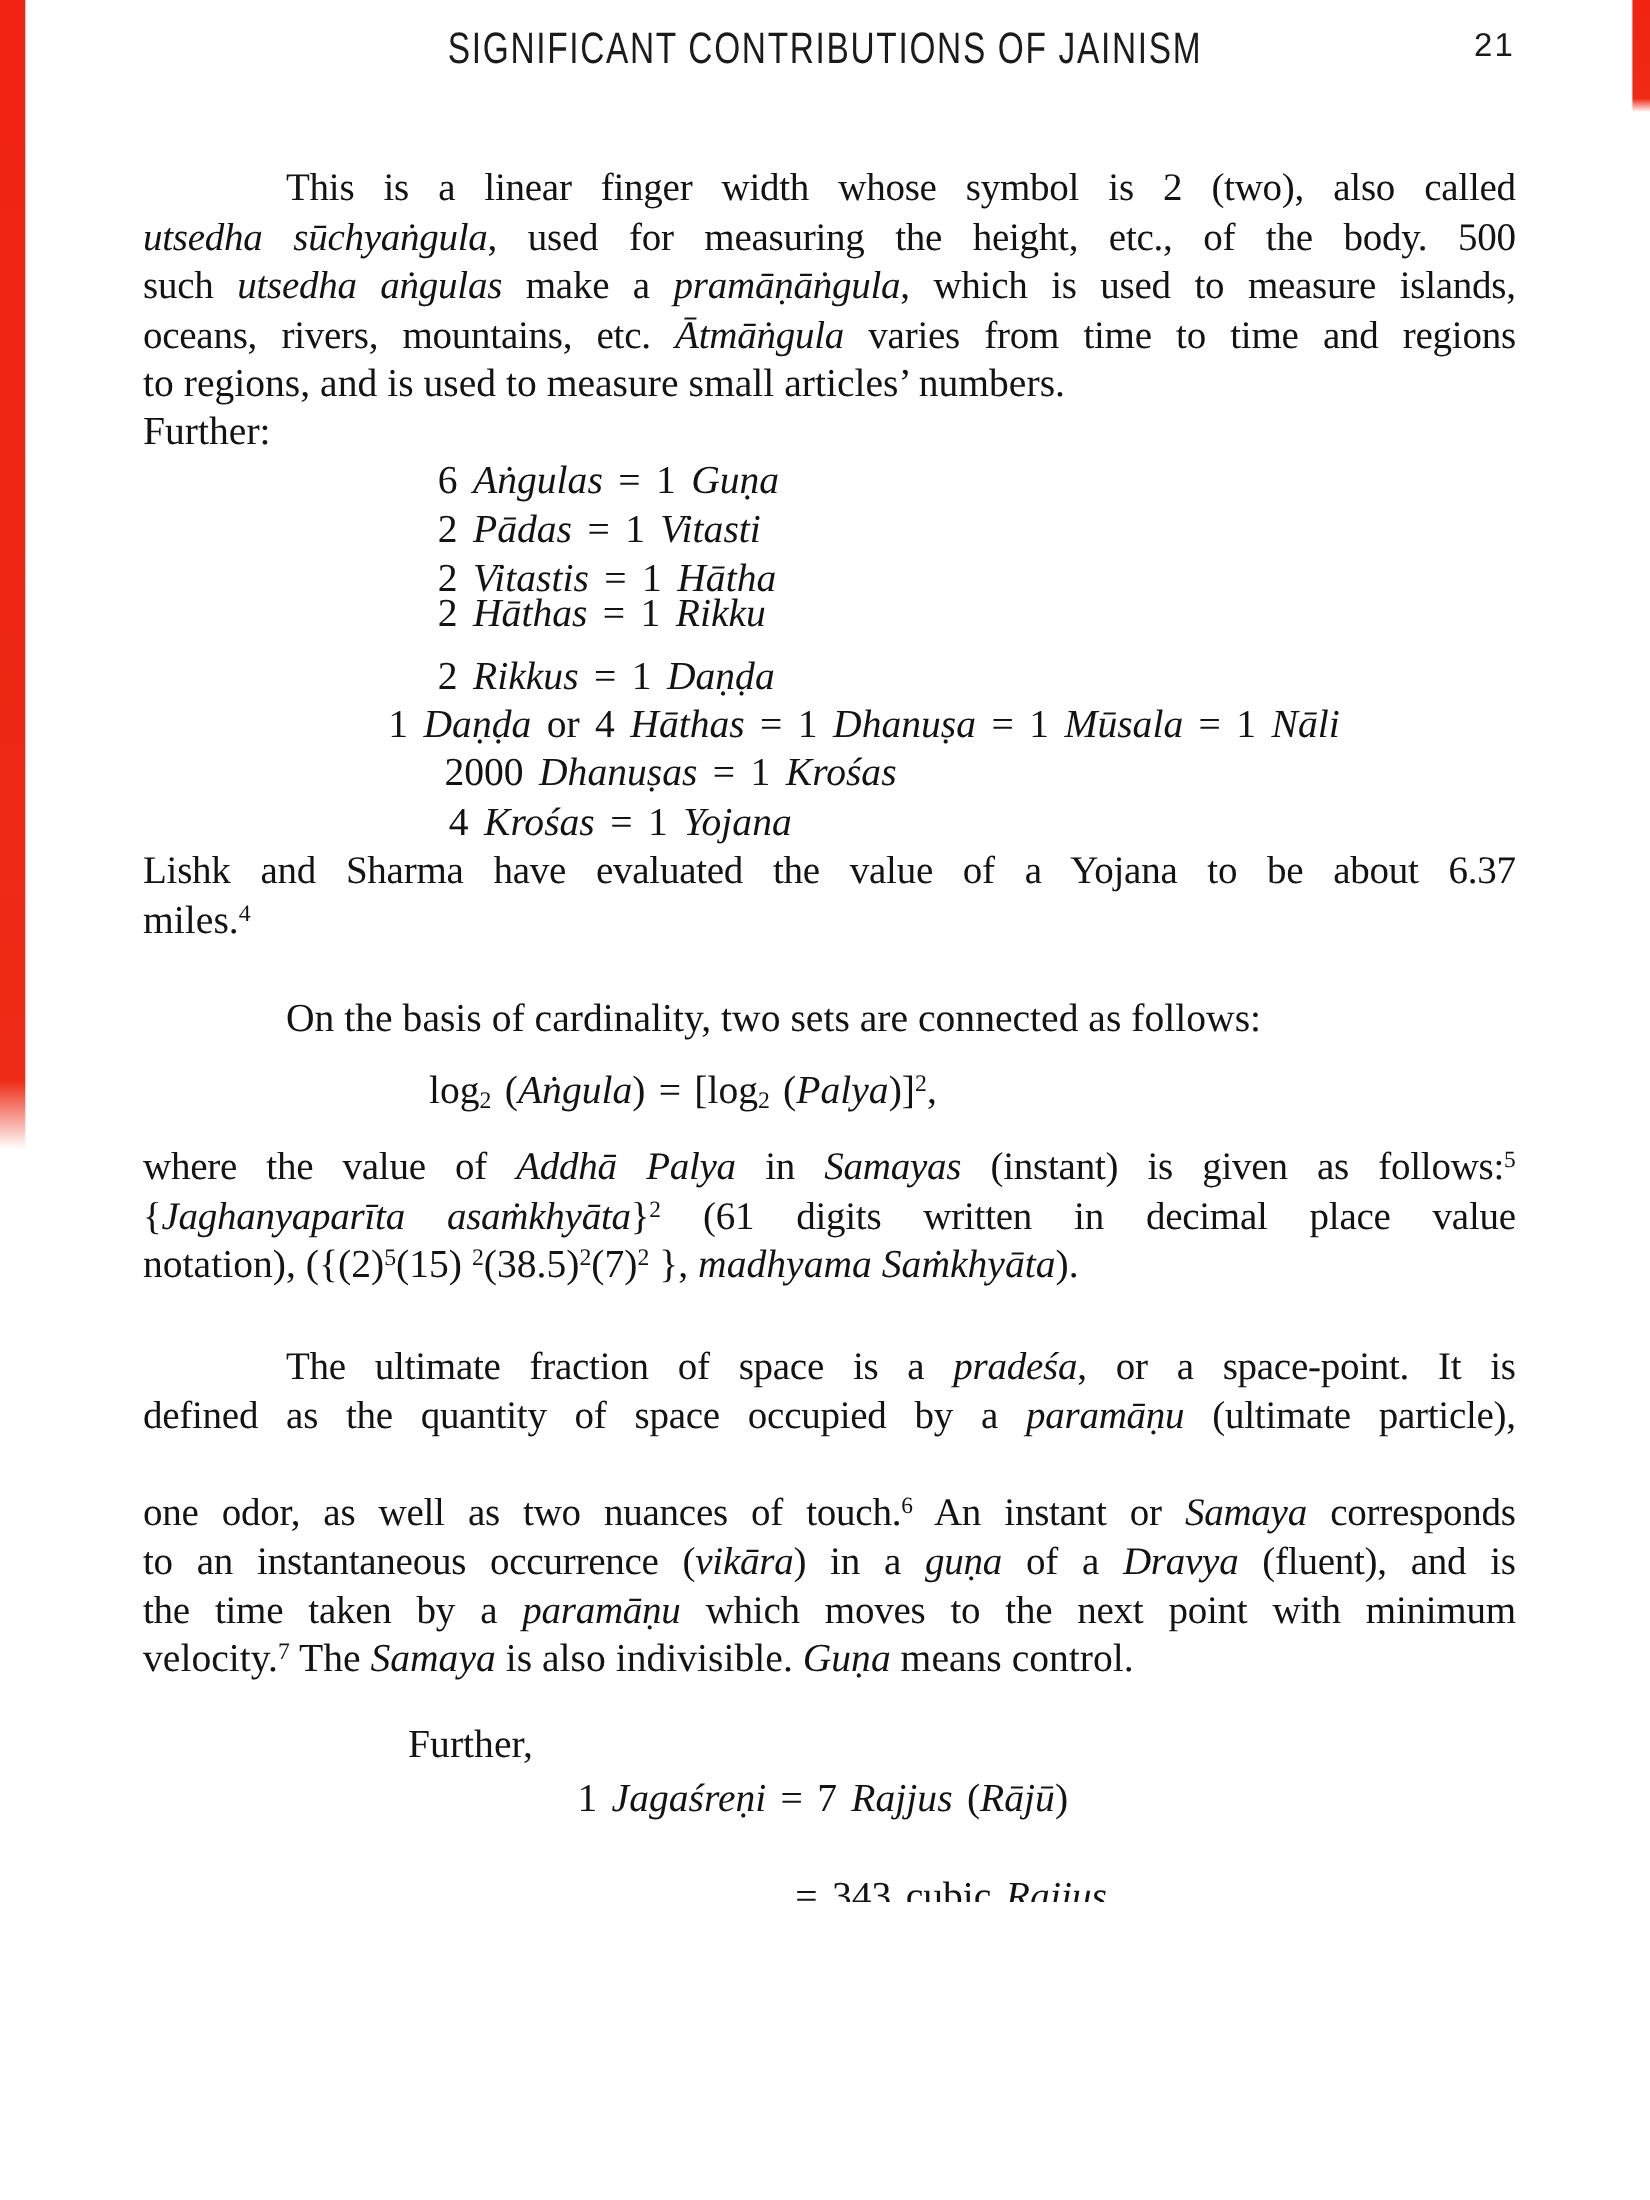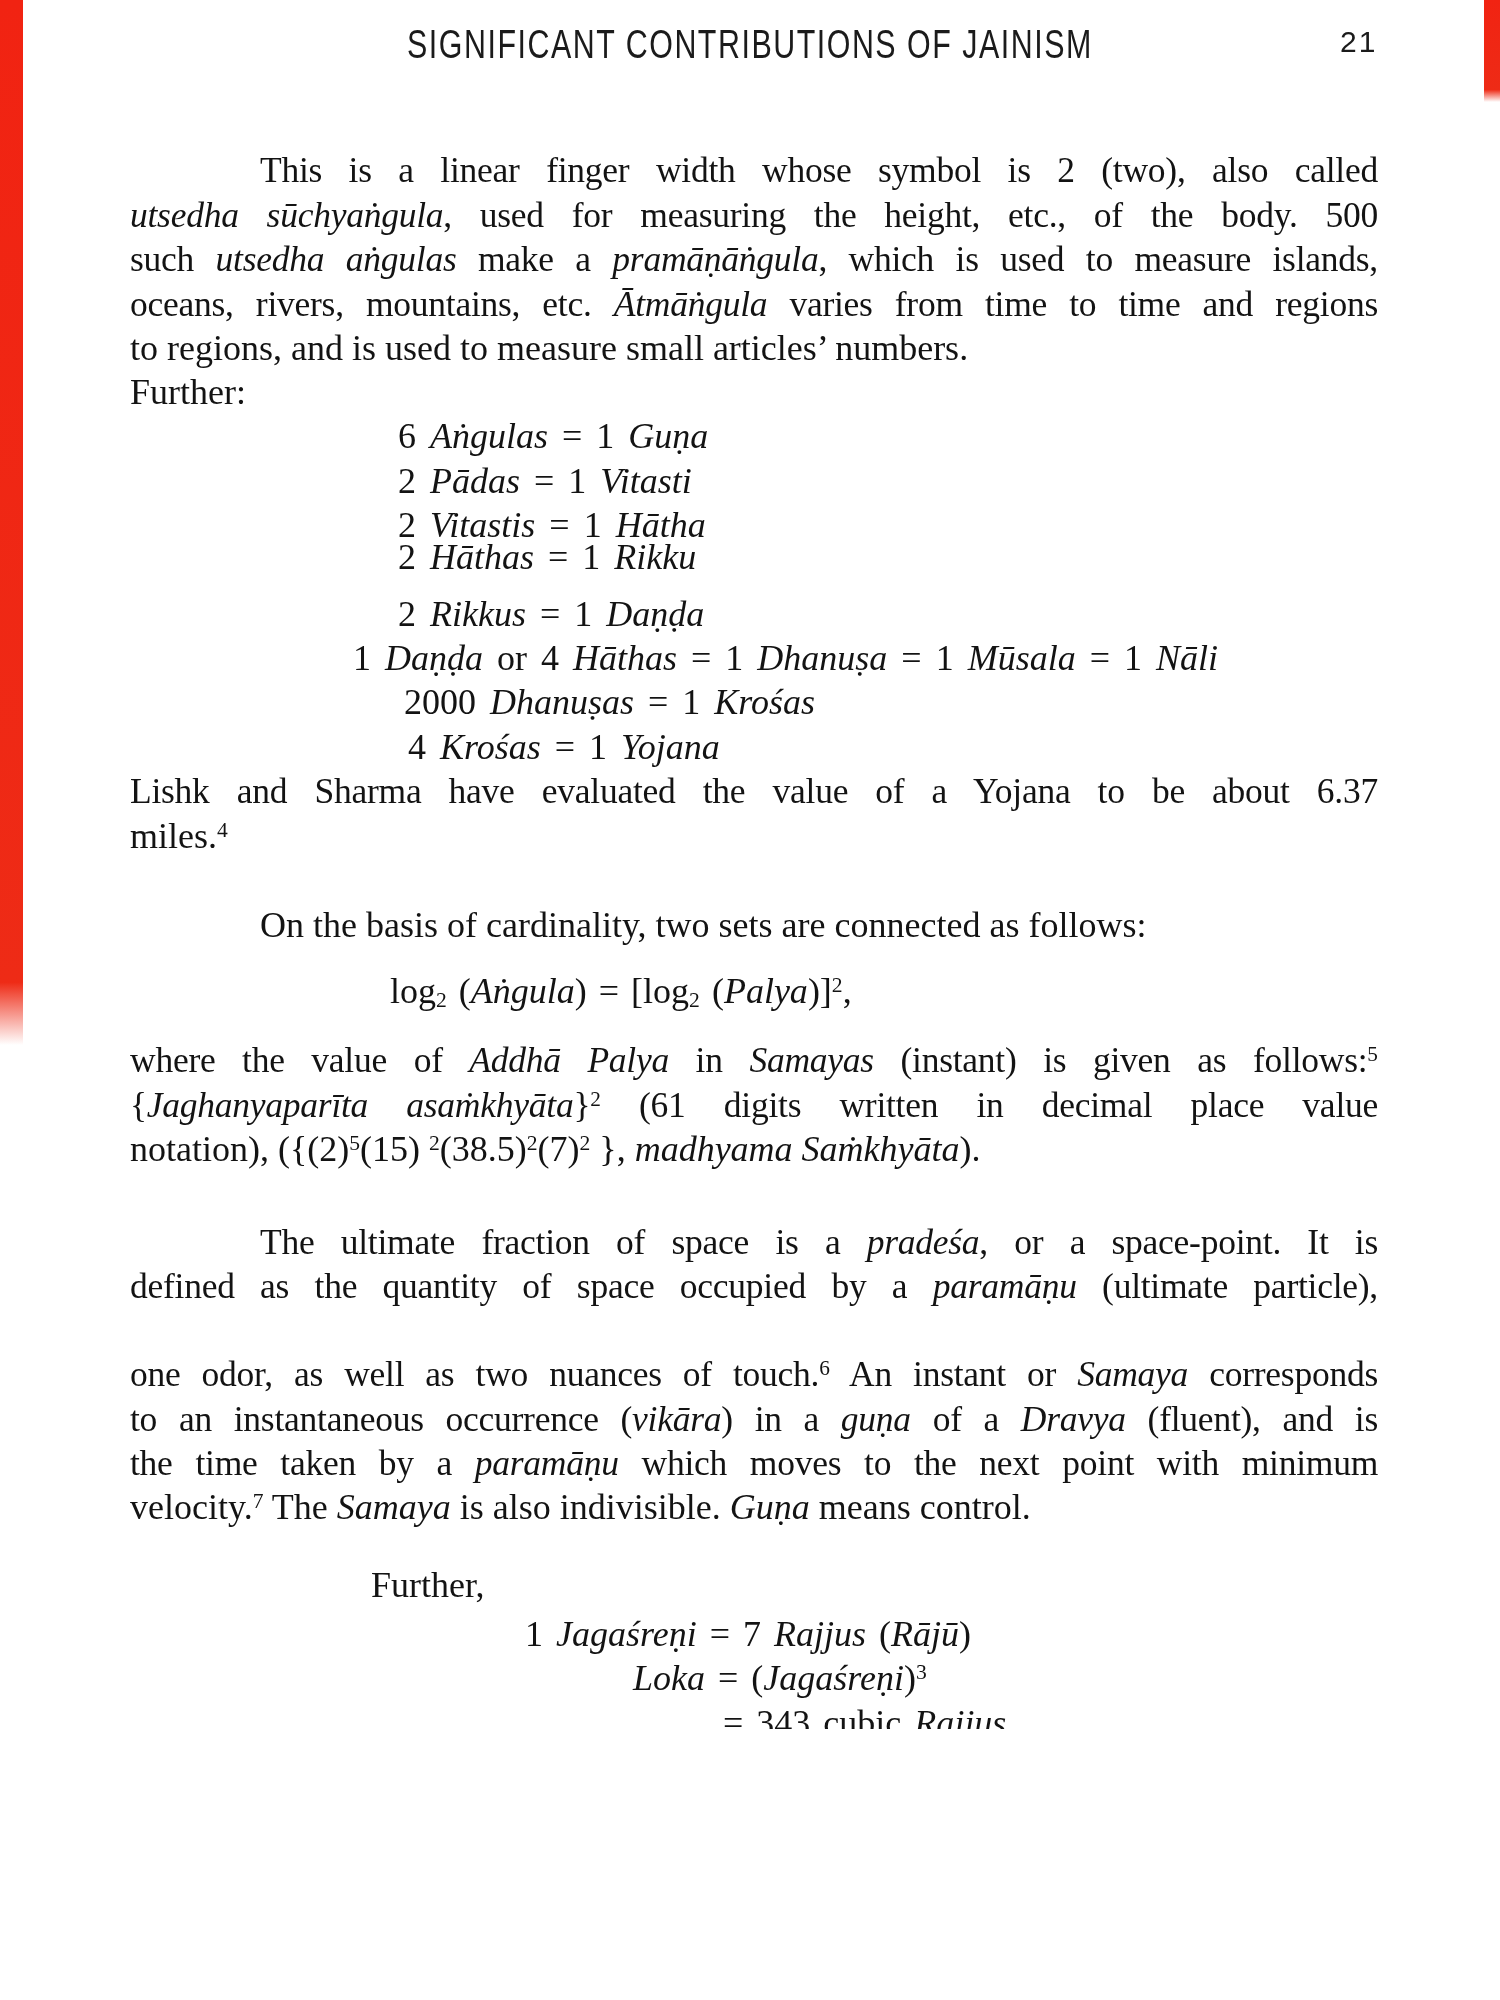--- a/index.html
+++ b/index.html
@@ -69,21 +69,20 @@
 
   <div class="l j ind" style="top:1220px"><span>The ultimate fraction of space is a </span><span class="it">pradeśa</span><span>, or a space-point. It is</span></div>
   <div class="l j" style="top:1264px"><span>defined as the quantity of space occupied by a </span><span class="it">paramāṇu</span><span> (ultimate particle),</span></div>
   <div class="l j" style="top:1352px"><span>one odor, as well as two nuances of touch.</span><span class="sup">6</span><span> An instant or </span><span class="it">Samaya</span><span> corresponds</span></div>
   <div class="l j" style="top:1397px"><span>to an instantaneous occurrence (</span><span class="it">vikāra</span><span>) in a </span><span class="it">guṇa</span><span> of a </span><span class="it">Dravya</span><span> (fluent), and is</span></div>
   <div class="l j" style="top:1441px"><span>the time taken by a </span><span class="it">paramāṇu</span><span> which moves to the next point with minimum</span></div>
   <div class="l" style="top:1485px;left:130px"><span>velocity.</span><span class="sup">7</span><span> The </span><span class="it">Samaya</span><span> is also indivisible. </span><span class="it">Guṇa</span><span> means control.</span></div>
 
   <div class="l" style="top:1563px;left:371px">Further,</div>
   <div class="l" style="top:1612px;left:525px;word-spacing:4px"><span>1 </span><span class="it">Jagaśreṇi</span><span> = 7 </span><span class="it">Rajjus</span><span> (</span><span class="it">Rājū</span><span>)</span></div>
-  <div class="l" style="top:1656px;left:633px;word-spacing:4px"><span class="it">Loka</span><span> = (</span><span class="it">Jagaśreṇi</span><span>)</span><span class="sup">3</span></div>
   <div class="l" style="top:1701px;left:723px;word-spacing:4px"><span>= 343 cubic </span><span class="it">Rajjus</span></div>
   <div class="l" style="top:1743px;left:390px"><span>Loka is the universe, already defined.</span><span class="sup">8</span></div>
 
   <div class="smudge"></div>
 
   <div class="ftr">Volume 1</div>
 
 </div>
 
 </body></html>

